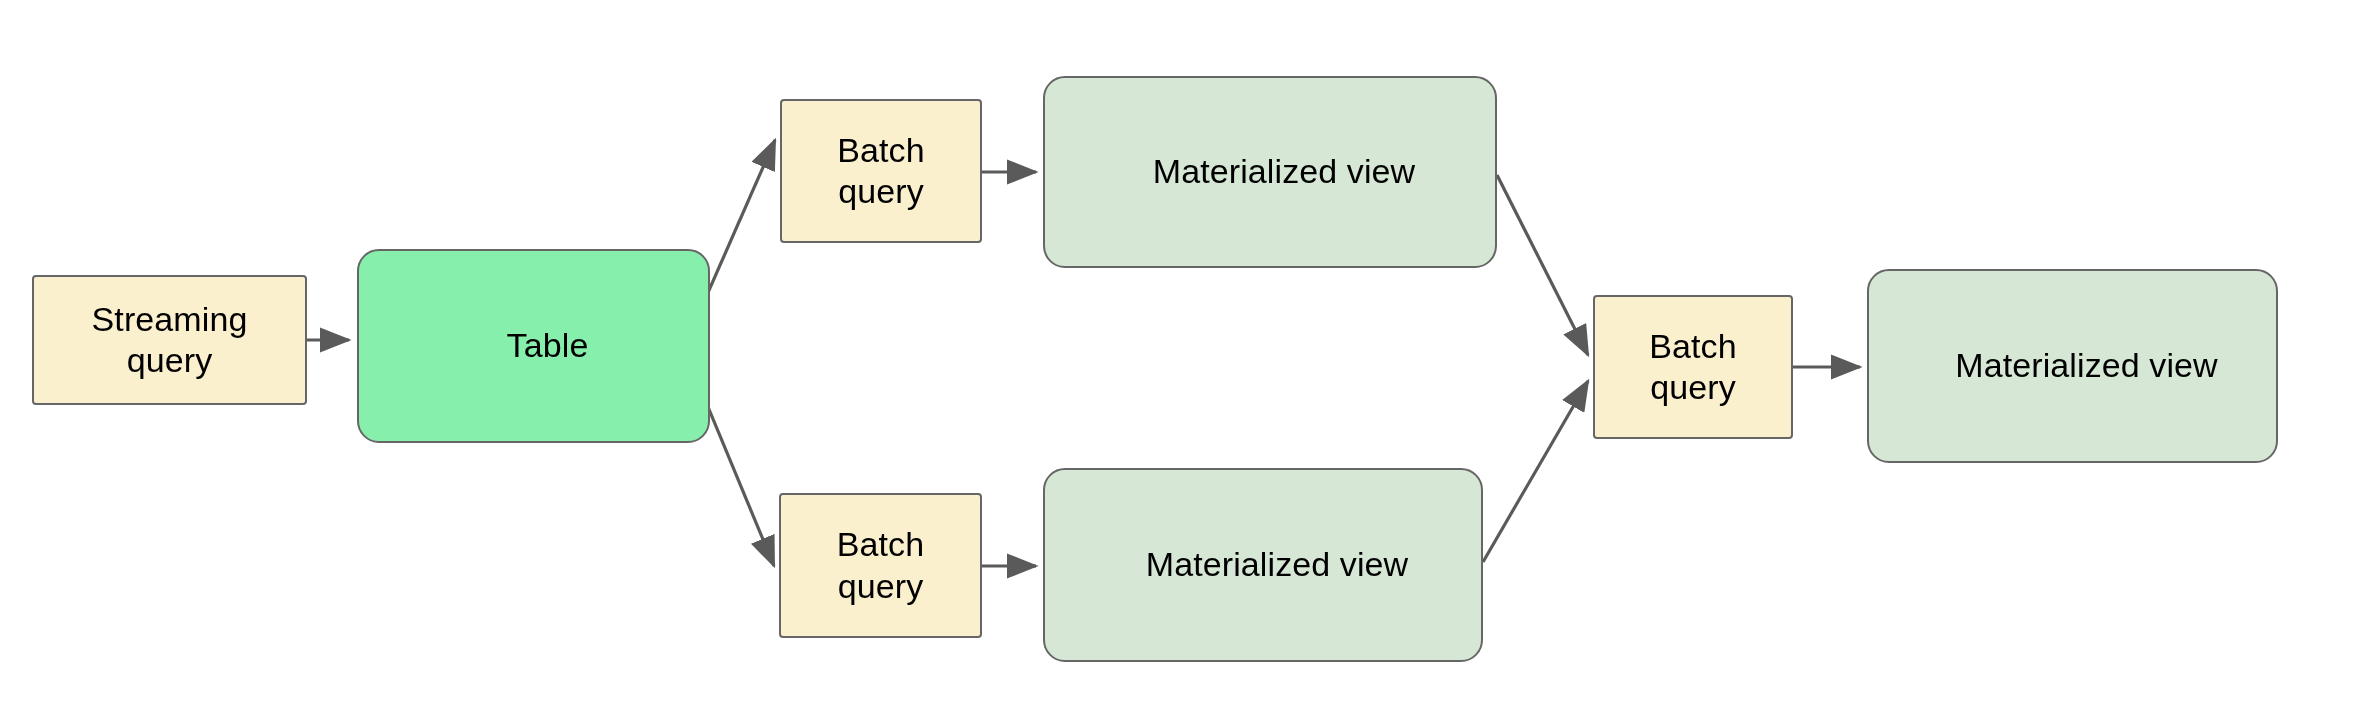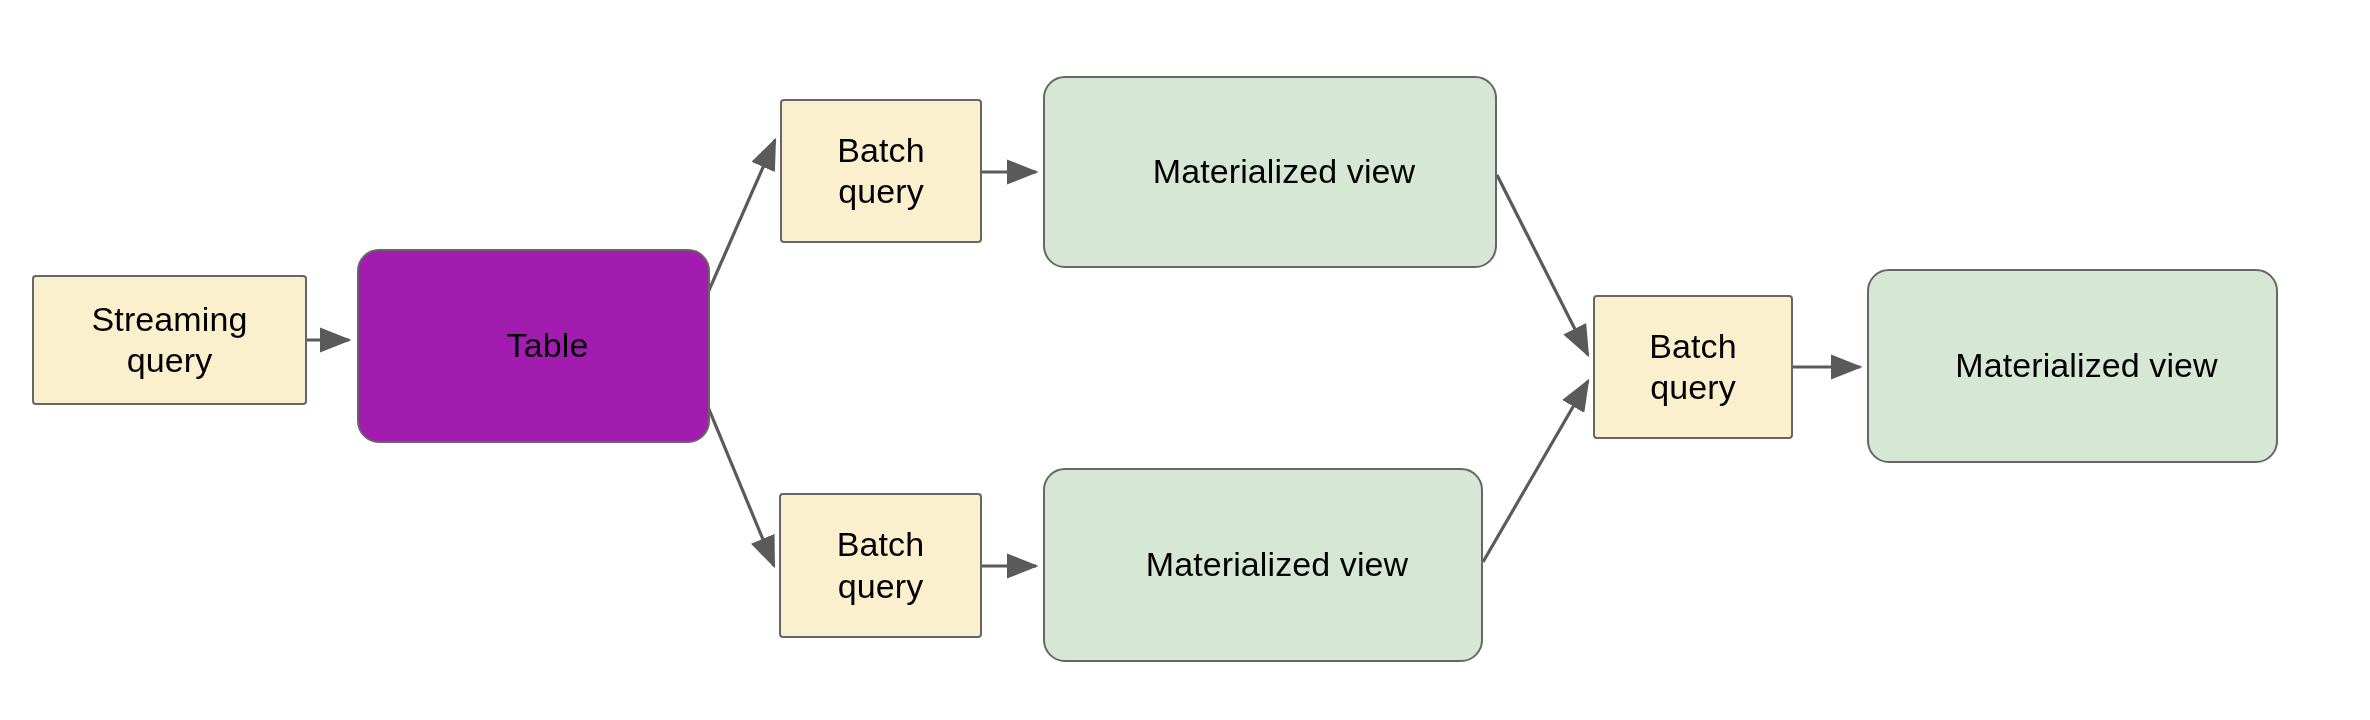--- a/index.html
+++ b/index.html
@@ -81,21 +81,21 @@
         <line x1="1483" y1="562" x2="1588" y2="381" marker-end="url(#arrowhead)"></line>
         <line x1="1793" y1="367" x2="1860" y2="367" marker-end="url(#arrowhead)"></line>
       </g>
   </svg>
 
   <div class="node node-process" style="left: 32px; top: 275px; width: 275px; height: 130px; background: rgb(251, 240, 205); border-color: rgb(102, 102, 102); justify-content: center;">
     <span class="node-label">Streaming
 query</span>
   </div>
 
-  <div class="node node-store" style="left: 357px; top: 249px; width: 353px; height: 194px; background: #a21caf; border-color: rgb(102, 102, 102);">
+  <div class="node node-store" style="left: 357px; top: 249px; width: 353px; height: 194px; background: #86efac; border-color: rgb(102, 102, 102);">
     <span class="node-label">Table</span>
   </div>
 
   <div class="node node-process" style="left: 780px; top: 99px; width: 202px; height: 144px; background: rgb(251, 240, 205); border-color: rgb(102, 102, 102);">
     <span class="node-label">Batch
 query</span>
   </div>
 
   <div class="node node-store" style="left: 1043px; top: 76px; width: 454px; height: 192px; background: rgb(214, 232, 213); border-color: rgb(102, 102, 102);">
     <span class="node-label">Materialized view</span>

